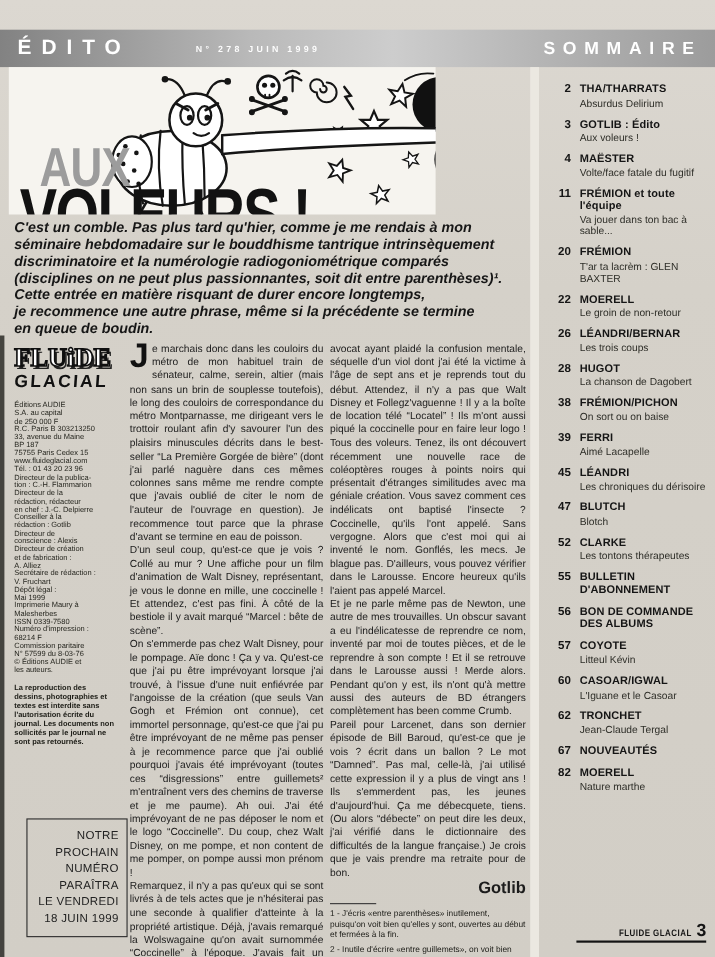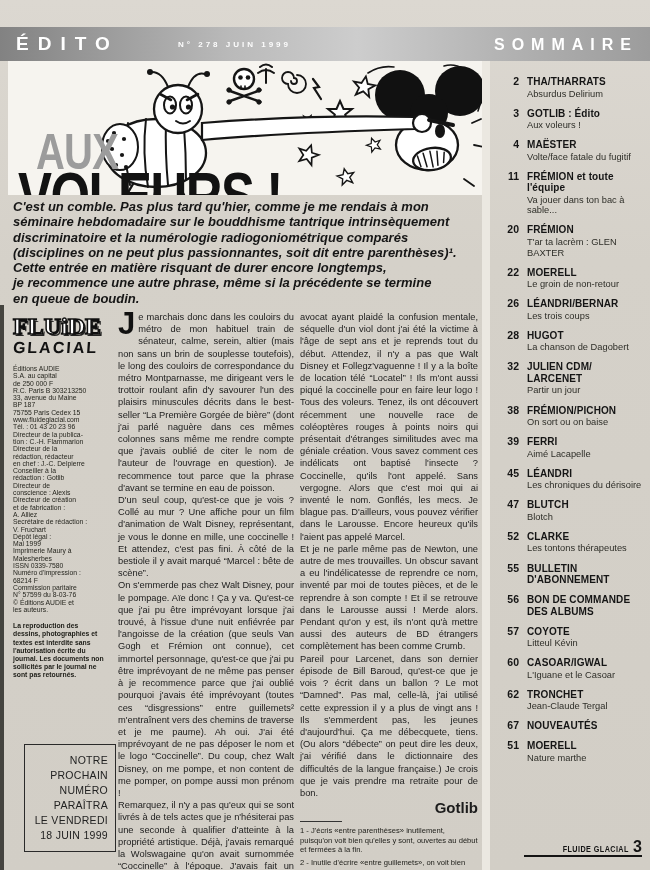--- a/index.html
+++ b/index.html
@@ -15,21 +15,21 @@
     position:absolute; left:0; top:27px; width:650px; height:34px;
     background:linear-gradient(90deg,#828282 0%,#b9b9b9 35%,#cdcdcd 55%,#b2b2b2 78%,#9c9c9c 100%);
   }
   .edito { position:absolute; left:16px; top:33px; font-size:19px; font-weight:bold;
     letter-spacing:9px; color:#fff; }
   .issue { position:absolute; left:178px; top:40px; font-size:8px; font-weight:bold;
     letter-spacing:3px; color:#fdfdfd; }
   .sommaire { position:absolute; right:12px; top:36px; font-size:16px; font-weight:bold;
     letter-spacing:7px; color:#fff;margin-left:45px; }
   
-  .illo { position:absolute; left:8px; top:61px; width:474px; height:134px;
+  .illo { position:absolute; left:8px; top:61px; width:388px; height:134px;
     background:#f6f4ef; overflow:hidden; }
   .title-aux { position:absolute; left:28px; top:66px; font-size:50px; font-weight:900;
     color:#9c9c9c; transform:scaleX(.8); transform-origin:left top; letter-spacing:-1px; line-height:1; }
   .title-voleurs { position:absolute; left:10px; top:101px; font-size:67px; font-weight:900;
     color:#121212; transform:scaleX(.76); transform-origin:left top; letter-spacing:-2px; line-height:1; }
   .illo svg { position:absolute; left:0; top:0; }
   
   .intro { position:absolute; left:13px; top:199px; width:470px; font-weight:bold;
     font-size:13px; line-height:15.3px; color:#161616;font-style:italic; }
   
@@ -321,27 +321,20 @@
       </div>
 
       <div class="toc-item">
         <div class="toc-page">28</div>
         <div>
           <div class="toc-author">HUGOT</div>
           <div class="toc-title">La chanson de Dagobert</div>
         </div>
       </div>
 
-      <div class="toc-item">
-        <div class="toc-page">32</div>
-        <div>
-          <div class="toc-author">JULIEN CDM/ LARCENET</div>
-          <div class="toc-title">Partir un jour</div>
-        </div>
-      </div>
 
       <div class="toc-item">
         <div class="toc-page">38</div>
         <div>
           <div class="toc-author">FRÉMION/PICHON</div>
           <div class="toc-title">On sort ou on baise</div>
         </div>
       </div>
 
       <div class="toc-item">
@@ -418,21 +411,21 @@
 
       <div class="toc-item">
         <div class="toc-page">67</div>
         <div>
           <div class="toc-author">NOUVEAUTÉS</div>
 
         </div>
       </div>
 
       <div class="toc-item">
-        <div class="toc-page">51</div>
+        <div class="toc-page">82</div>
         <div>
           <div class="toc-author">MOERELL</div>
           <div class="toc-title">Nature marthe</div>
         </div>
       </div>
     </div>
 
   <div class="footer">
     <span class="footer-label">FLUIDE GLACIAL</span>
     <span class="footer-page">3</span>

